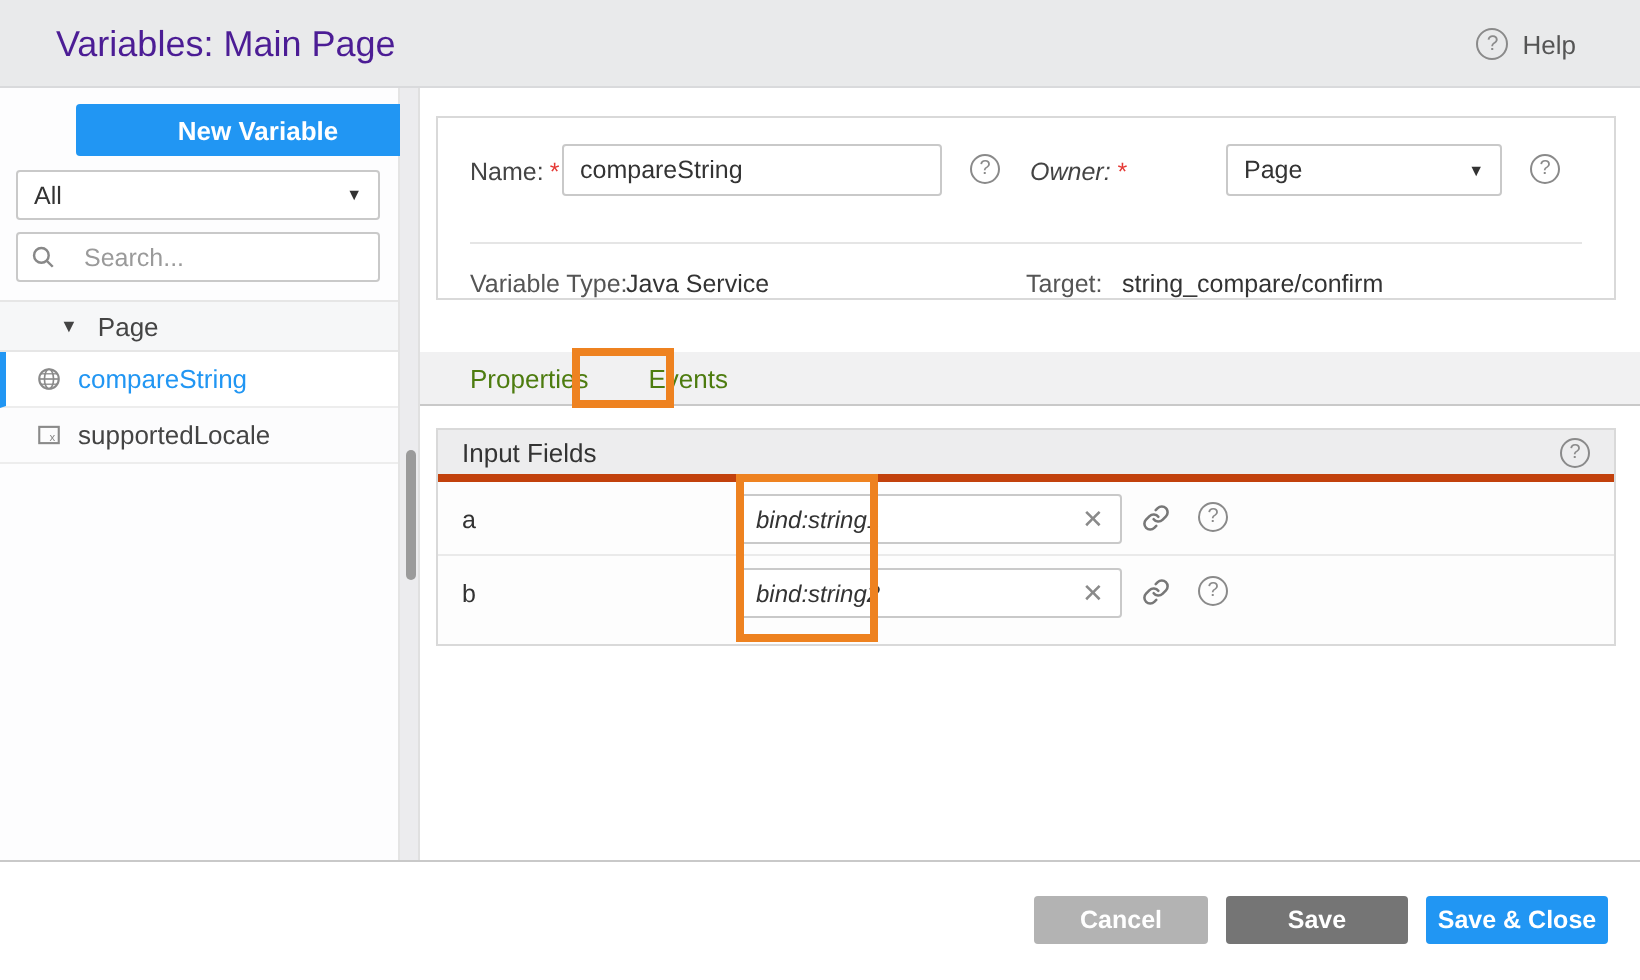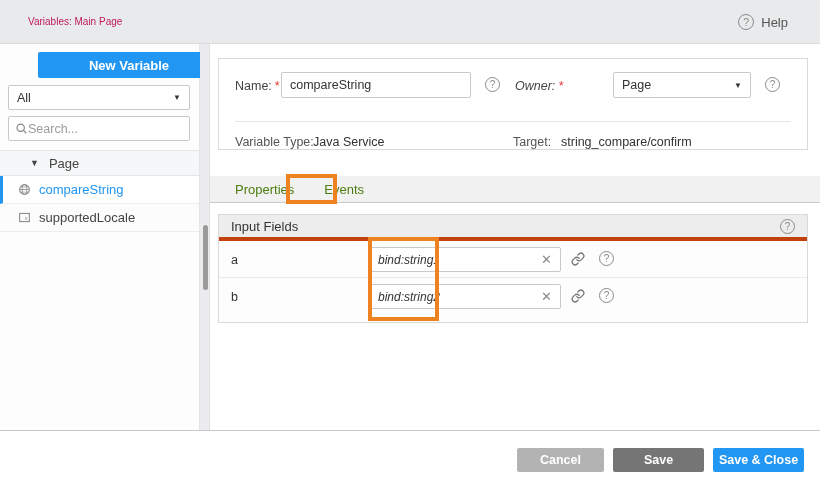--- a/index.html
+++ b/index.html
@@ -3,21 +3,21 @@
 <meta charset="utf-8">
 <style>
   * { margin:0; padding:0; box-sizing:border-box; }
   body { background:#fff; font-family:"Liberation Sans", sans-serif; }
   .app { position:relative; width:820px; height:490px; background:#fff; overflow:hidden; }
 
   
   .header { position:absolute; left:0; top:0; width:820px; height:44px;
             background:#e9eaeb; border-bottom:1px solid #d9dadc; }
   .header .title { position:absolute; left:28px; top:0; line-height:44px;
-                   font-size:10px; color:#be185d; }
+                   font-size:18px; color:#4c1d95; }
   .header .help { position:absolute; right:32px; top:0; height:44px;
                   display:flex; align-items:center; gap:7px; cursor:pointer; }
   .help-label { font-size:13px; color:#555; }
 
   .qicon { display:inline-flex; width:16px; height:16px; border:1.2px solid #8a8a8a;
            border-radius:50%; color:#8a8a8a; font-size:10.5px;
            align-items:center; justify-content:center; flex:0 0 auto; background:transparent; }
   .qicon.sm { width:15px; height:15px; font-size:10px; }
 
   
@@ -26,21 +26,21 @@
   .btn-new { position:absolute; left:8px; top:8px; width:182px; height:26px;
              background:#2196f3; color:#fff; font-size:13px; font-weight:700;
              border:none; border-radius:2px; cursor:pointer; font-family:inherit;margin-left:30px; }
   .select-box { position:absolute; display:flex; align-items:center;
                 border:1px solid #c9c9c9; border-radius:2px; background:#fff; cursor:pointer; }
   .sb-filter { left:8px; top:41px; width:182px; height:25px; }
   .select-box .sel-text { font-size:12.5px; color:#333; padding-left:8px; flex:1; }
   .caret { font-size:8px; color:#333; padding-right:8px; }
   .search-box { position:absolute; left:8px; top:72px; width:182px; height:25px;
                 border:1px solid #c9c9c9; border-radius:2px; background:#fff;
-                display:flex; align-items:center; padding:0 6px; gap:0; }
+                display:flex; align-items:center; padding:0 6px; gap:14px; }
   .search-box input { border:none; outline:none; flex:1; font-size:12.5px;
                       font-family:inherit; color:#333; min-width:0; background:transparent; }
   .search-box input::placeholder { color:#9a9a9a; }
 
   .tree { position:absolute; left:0; top:106px; width:100%; }
   .tree-group { height:26px; display:flex; align-items:center; gap:10px; padding-left:30px;
                 background:#f6f7f8; border-top:1px solid #e6e6e6; border-bottom:1px solid #e6e6e6;
                 cursor:pointer; }
   .tree-group .tg-caret { font-size:9px; color:#444; }
   .tree-group .tg-label { font-size:13px; color:#444; }

